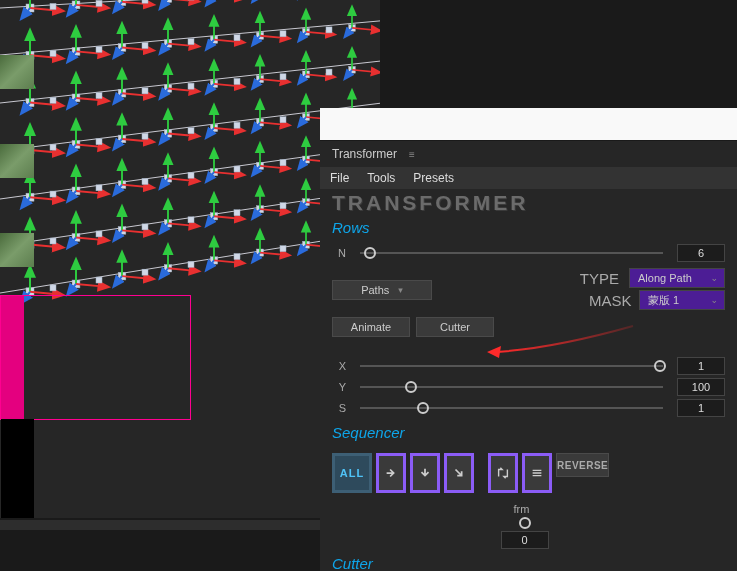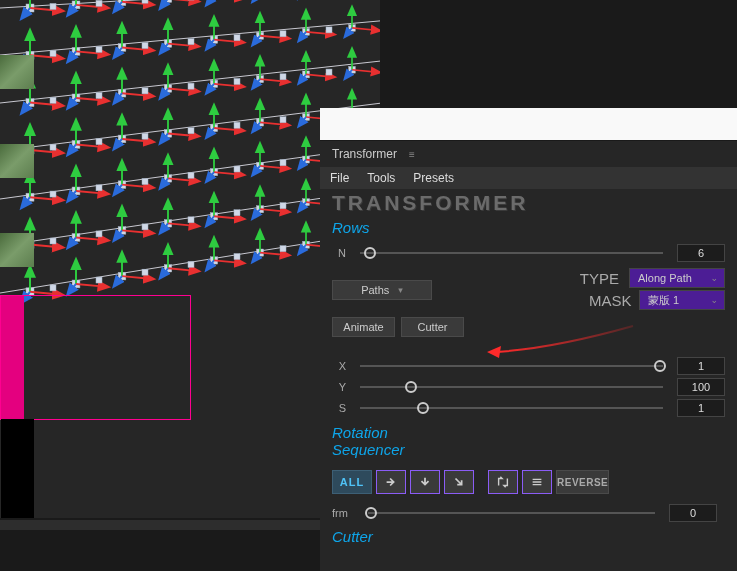--- a/index.html
+++ b/index.html
@@ -237,43 +237,43 @@
     margin-top: 23px;
   }
   .paths-btn .chev { font-size: 9px; color: #888; }
   
   .btn-row {
     display: flex;
     gap: 6px;
     margin-top: 4px;
     padding: 0 12px 4px 12px;
   }
-  .btn-row .btn { width: 63px; }
+  .btn-row .btn { width: 78px; }
   
   .pos-grid {
     padding: 2px 12px;
   }
   .pos-row {
     display: flex;
     align-items: center;
     height: 22px;
     gap: 10px;
   }
   
   .rot-row {
     display: flex;
     gap: 4px;
     padding: 4px 12px;
     align-items: stretch;
   }
   .icon-btn {
     width: 30px;
-    height: 24px;
+    height: 40px;
     background: #3a3a3a;
-    border: 1px solid #8b5cf6;
+    border: 3px solid #8b5cf6;
     display: flex;
     align-items: center;
     justify-content: center;
     cursor: pointer;
     box-sizing: border-box;
   }
   .icon-btn.active {
     background: #2e4a5c;
     color: #4fc3f7;
     border-color: #3d5f75;
@@ -309,20 +309,21 @@
     height: 40px;
     pointer-events: none;
     z-index: 50;
   }
   
   .frm-row {
     display: flex;
     align-items: center;
     padding: 6px 20px 2px 12px;
     gap: 8px;
+    flex-direction: column;
   }
   
 </style>
 </head>
 <body>
 
 <div class="viewport">
   <div class="grid-area">
     <svg width="380" height="518" style="position:absolute;left:0;top:0">
       <defs>
@@ -551,21 +552,20 @@
       <span class="lbl">S</span>
       <div class="slider">
         <div class="slider-track"></div>
         <div class="slider-knob" style="left: 22%;"></div>
       </div>
       <input class="num-input" value="1" style="">
     </div>
   </div>
 
   <div class="section">
-    <div class="section-title" style="margin-bottom:0">Rotation</div>
     <div class="section-title">Sequencer</div>
   </div>
 
   <div class="rot-row">
     <div class="icon-btn all active">ALL</div>
     <div class="icon-btn">
       <svg class="icon" viewBox="0 0 16 16">
           <path d="M3 8h7M7 4l4 4-4 4" stroke="#ccc" stroke-width="2" fill="none"></path>
         </svg>
     </div>

